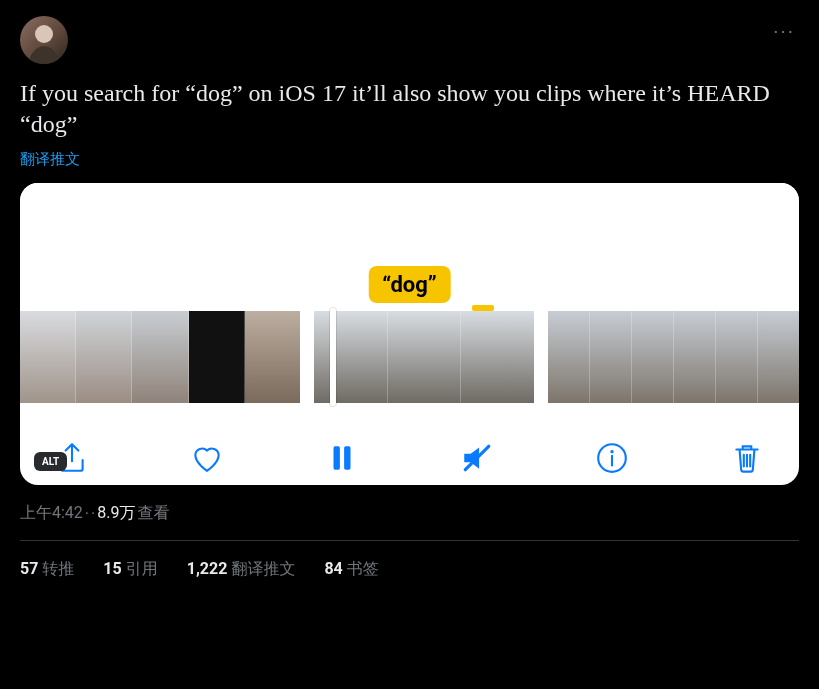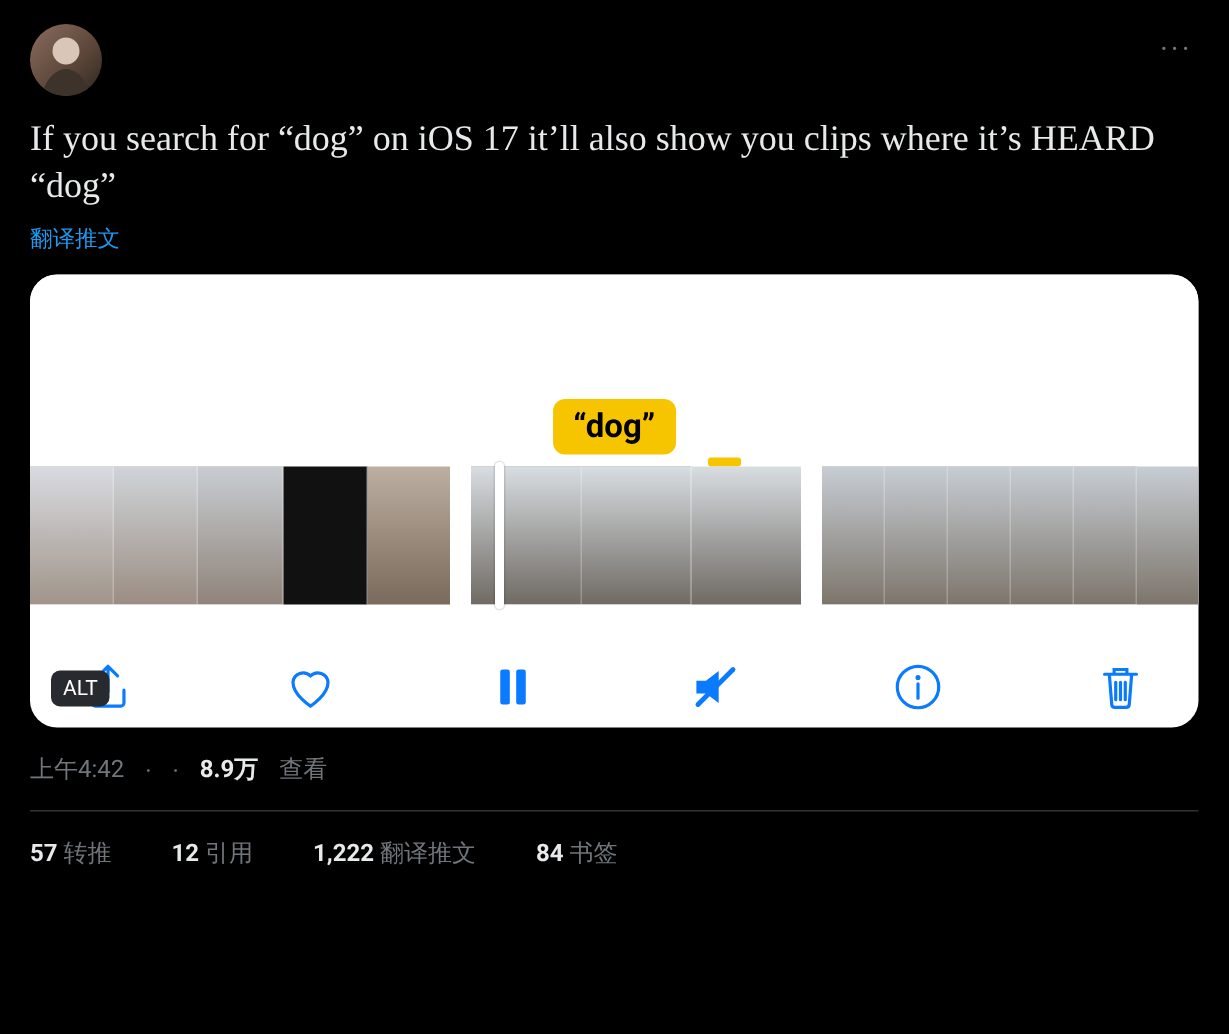--- a/index.html
+++ b/index.html
@@ -147,42 +147,42 @@
   }
   .tb-btn svg { width: 34px; height: 34px; stroke: #0a7aff; fill: none; stroke-width: 2; }
   .tb-btn.pause svg rect { fill: #0a7aff; stroke: none; }
   .tb-btn.mute svg { fill: #0a7aff; stroke: #0a7aff; }
   .alt-badge {
     position: absolute;
     left: 14px;
     bottom: 14px;
     background: #272a2e;
     color: #fff;
-    font-weight: 400;
-    font-size: 14px;
+    font-weight: 700;
+    font-size: 10px;
     padding: 4px 8px;
     border-radius: 6px;
   }
   .meta-row {
     margin-top: 18px;
     font-size: 16px;
     color: #71767b;
     display: flex;
-    gap: 14px;
+    gap: 2px;
     align-items: center;
   }
-  .meta-row .bold { color: #e7e9ea; font-weight: 700; }
+  .meta-row .bold { color: #e7e9ea; font-weight: 400; }
   .divider {
     margin-top: 16px;
     border-top: 1px solid #2f3336;
   }
   .stats-row {
     margin-top: 18px;
     display: flex;
-    gap: 40px;
+    gap: 29px;
     font-size: 16px;
     color: #71767b;
   }
   .stats-row .num { color: #e7e9ea; font-weight: 700; margin-right: 4px; }
 </style>
 </head>
 <body>
 
 <div class="tweet">
 
@@ -274,18 +274,18 @@
     <span> · </span>
     <span> · </span>
     <span class="bold">8.9万</span>
     <span> 查看</span>
   </div>
 
   <div class="divider"></div>
 
   <div class="stats-row">
     <span><span class="num">57</span><span>转推</span></span>
-    <span><span class="num">12</span><span>引用</span></span>
+    <span><span class="num">15</span><span>引用</span></span>
     <span><span class="num">1,222</span><span>翻译推文</span></span>
     <span><span class="num">84</span><span>书签</span></span>
   </div>
 
 </div>
 
 </body></html>

